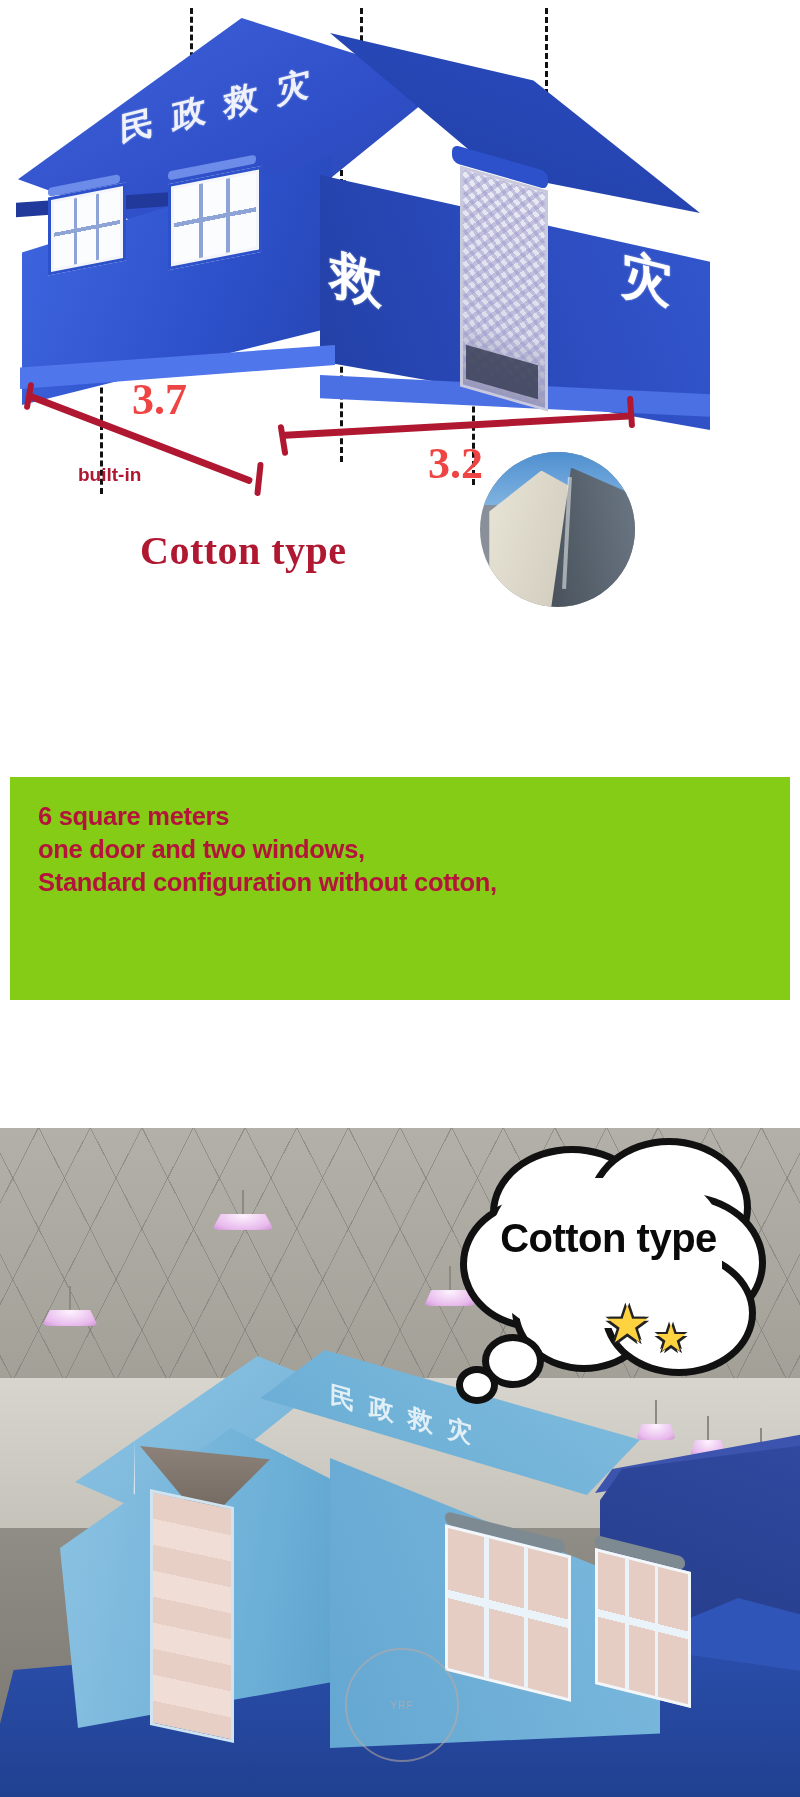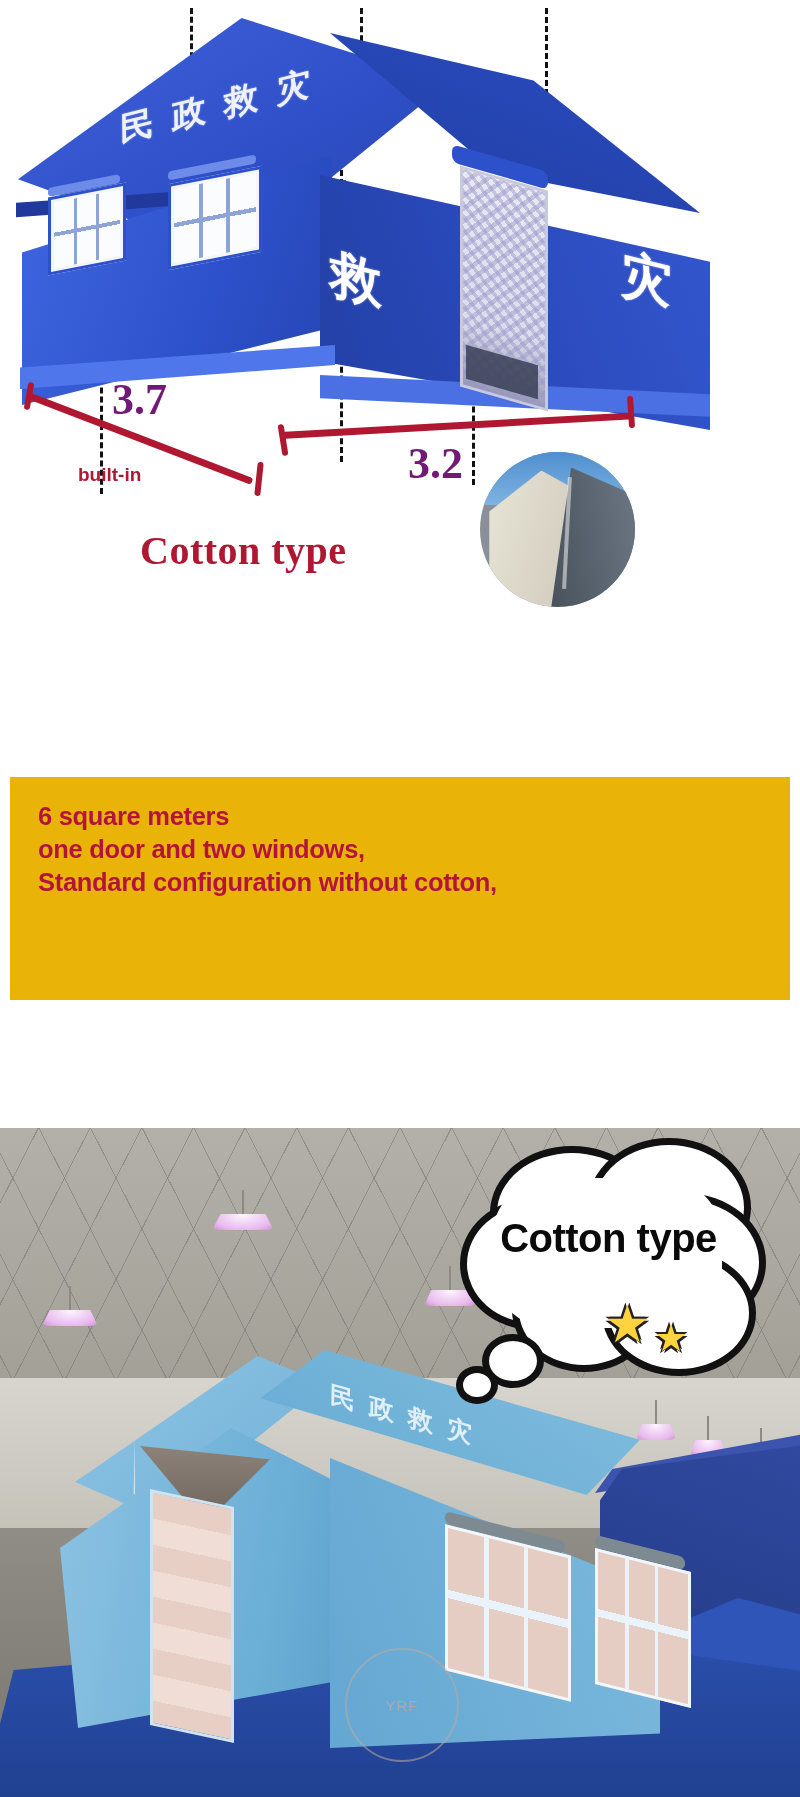--- a/index.html
+++ b/index.html
@@ -70,22 +70,22 @@
   .cn{position:absolute;color:#fff;font-family:"DejaVu Sans",sans-serif;font-weight:700;
       text-shadow:0 0 2px rgba(255,255,255,.6);}
   #cn-roof{left:120px;top:82px;font-size:34px;letter-spacing:18px;
       transform:skewY(-13deg) rotate(-1deg);opacity:.92;}
   #cn-jiu{left:330px;top:245px;font-size:52px;transform:skewY(14deg);}
   #cn-zai{left:620px;top:245px;font-size:52px;transform:skewY(14deg);}
 
   
   .dim-line{position:absolute;background:#b01832;border-radius:3px;}
   .dim-tick{position:absolute;width:6px;background:#b01832;border-radius:3px;}
-  .dim-num{position:absolute;color:#701a75;font-family:"Liberation Serif",serif;
-      font-weight:700;font-size:44px;line-height:1;}
+  .dim-num{position:absolute;color:#ef4444;font-family:"Liberation Serif",serif;
+      font-weight:700;font-size:44px;line-height:1;margin-left:20px;}
   .dim-cap{position:absolute;color:#b01832;font-weight:700;font-size:19px;}
 
   #cap-cotton{position:absolute;left:140px;top:527px;color:#b01832;
       font-family:"Liberation Serif",serif;font-weight:700;font-size:40px;letter-spacing:.5px;}
 
   
   #inset{position:absolute;left:480px;top:452px;width:155px;height:155px;border-radius:50%;
       overflow:hidden;background:#8a9099;}
   #inset .sky{position:absolute;left:0;top:0;width:100%;height:34%;
       background:linear-gradient(#4f8fd0,#7fb3e0);}
@@ -93,21 +93,21 @@
       background:linear-gradient(105deg,#e8e4d6,#cfcabb);
       clip-path:polygon(60% 0%,100% 14%,100% 100%,0% 100%,0% 30%);}
   #inset .tentB{position:absolute;left:46%;top:10%;width:58%;height:90%;
       background:linear-gradient(260deg,#6d7986,#49525c);
       clip-path:polygon(22% 0%,100% 22%,100% 100%,0% 100%);}
   #inset .strip{position:absolute;left:55%;top:16%;width:4px;height:72%;
       background:rgba(255,255,255,.5);transform:rotate(3deg);}
 
   
   #sec-spec{position:absolute;left:10px;top:777px;width:780px;height:223px;
-      background:#eab308;}
+      background:#84cc16;}
   #spec-list{position:absolute;left:28px;top:23px;right:10px;
       color:#b4143c;font-weight:700;font-size:25.5px;line-height:33px;
       font-family:"Liberation Sans",sans-serif;letter-spacing:-.3px;}
   #spec-list div{white-space:nowrap;}
 
   
   #sec-photo{position:absolute;left:0;top:1128px;width:800px;height:669px;overflow:hidden;
       background:#8b8b8b;}
   
   #ceiling{position:absolute;left:0;top:0;width:800px;height:330px;
@@ -175,21 +175,21 @@
       transform:skewY(15deg) rotate(1deg);opacity:.9;}
   
   #t-dark{position:absolute;left:600px;top:315px;width:220px;height:260px;
       background:linear-gradient(200deg,#31499f,#233a86);
       clip-path:polygon(10% 10%,100% 0%,100% 92%,0% 100%,0% 22%);}
   #t-dark-roof{position:absolute;left:595px;top:305px;width:215px;height:60px;
       background:#3c54ad;clip-path:polygon(8% 60%,100% 0%,100% 40%,0% 100%);}
   
   #watermark{position:absolute;left:345px;top:520px;width:110px;height:110px;
       border:2px solid rgba(190,170,160,.55);border-radius:50%;
-      color:rgba(190,170,160,.75);font-size:15px;display:flex;align-items:center;
+      color:rgba(190,170,160,.75);font-size:10px;display:flex;align-items:center;
       justify-content:center;text-align:left;letter-spacing:1px;}
 
   
   #bubble{position:absolute;left:452px;top:10px;width:305px;height:270px;}
   #bubble .lobe{position:absolute;background:#fff;border:7px solid #111;border-radius:50%;}
   #b1{left:38px;top:8px;width:150px;height:120px;}
   #b2{left:135px;top:0px;width:150px;height:125px;}
   #b3{left:8px;top:60px;width:135px;height:118px;}
   #b4{left:150px;top:55px;width:150px;height:125px;}
   #b5{left:60px;top:110px;width:130px;height:110px;}

